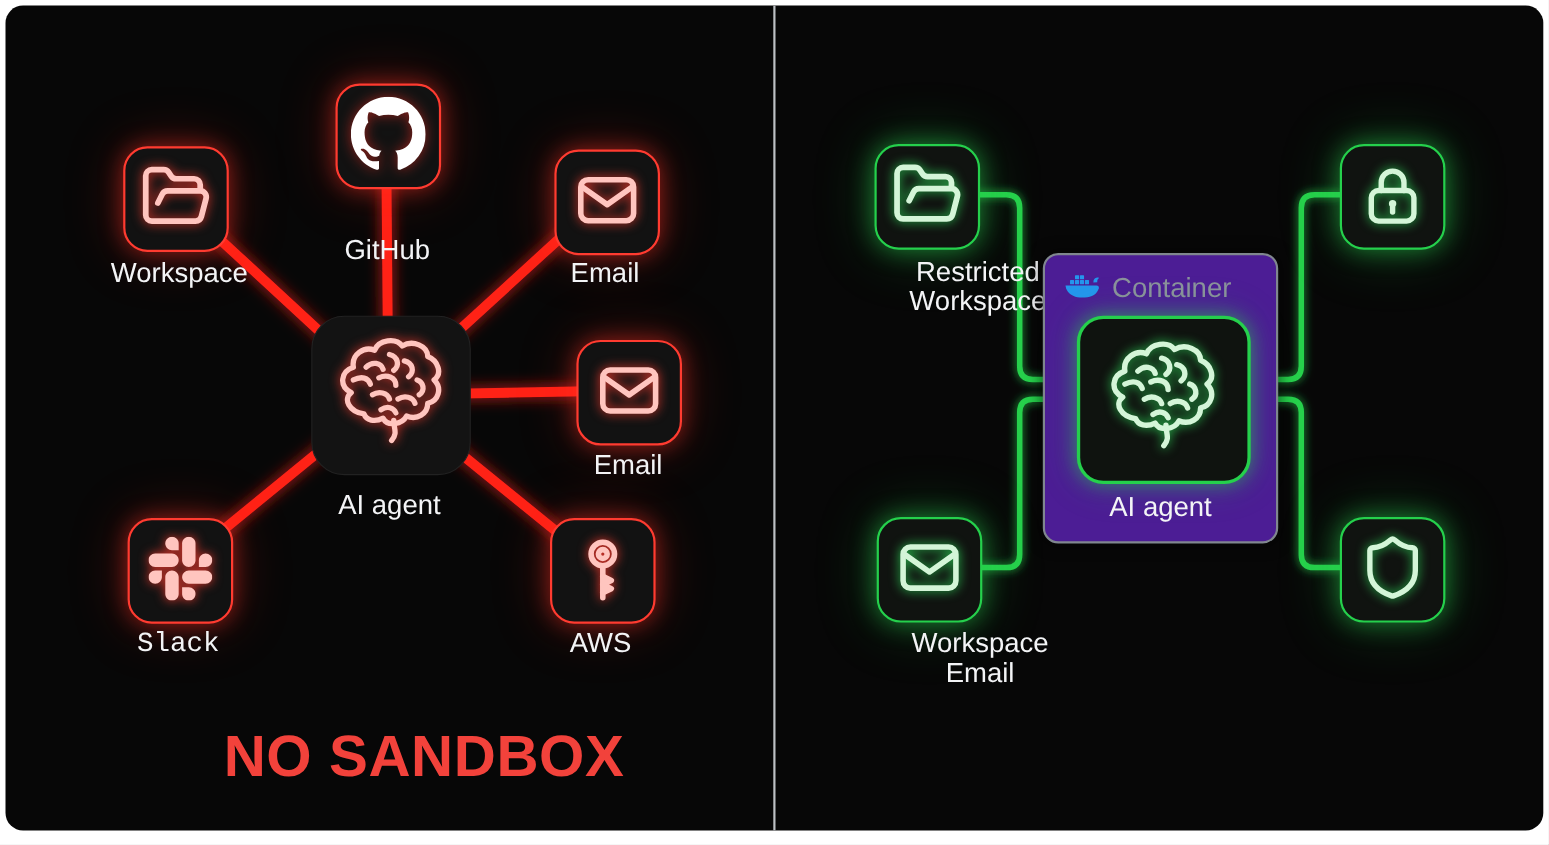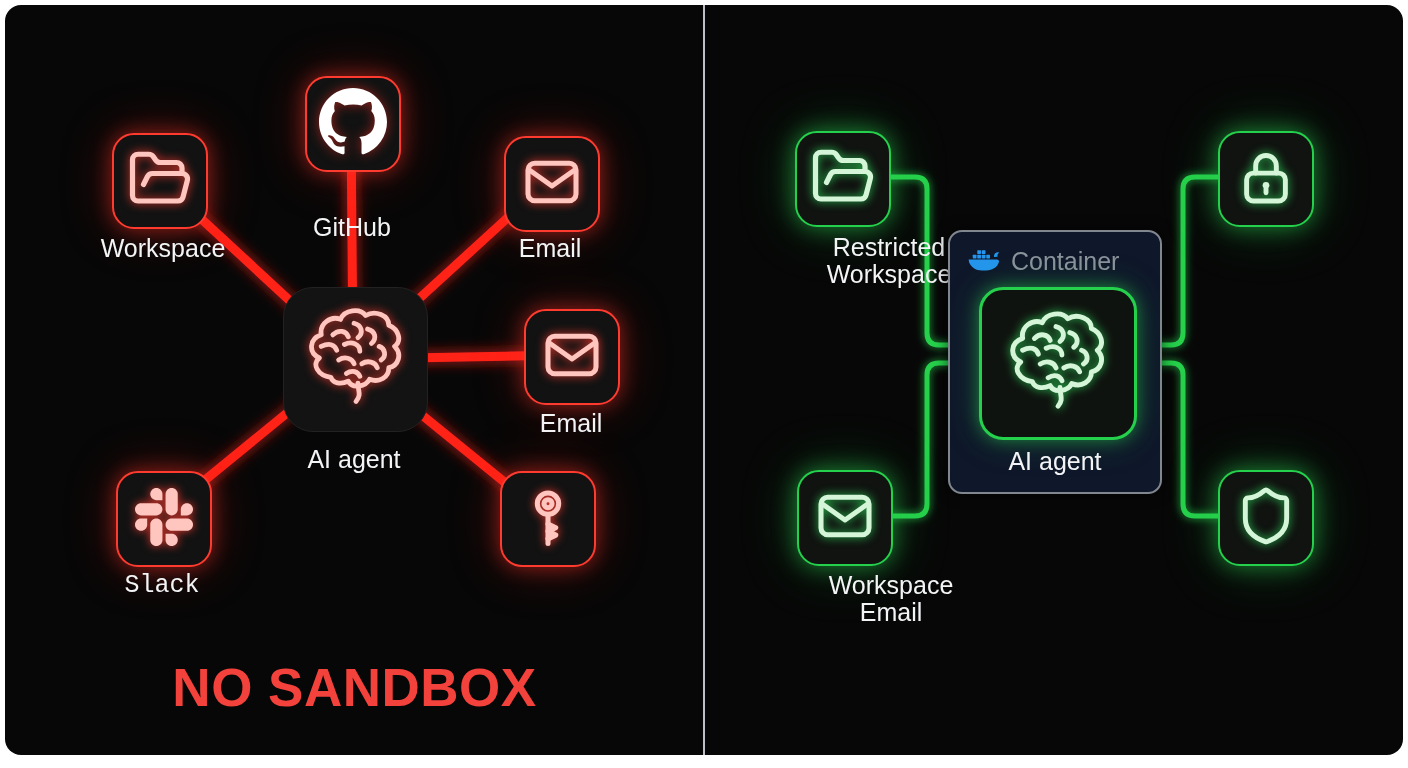--- a/index.html
+++ b/index.html
@@ -8,26 +8,26 @@
   svg.lines{position:absolute;left:0;top:0;}
   .node{position:absolute;width:92px;height:92px;border-radius:22px;background:#121212;display:flex;align-items:center;justify-content:center;}
   .node.red{border:2.5px solid var(--red);box-shadow:0 0 20px rgba(255,48,36,.5),0 0 52px rgba(255,48,36,.25);}
   .node.green{border:2.5px solid var(--green);box-shadow:0 0 22px rgba(40,210,78,.55),0 0 55px rgba(40,210,78,.28);background:#101310;}
   .node-label{position:absolute;width:190px;text-align:center;font-size:25px;line-height:27px;color:#f3f4f6;}
   .node-label.two{width:140px;margin-left:48px;}
   .ic-red{color:var(--redIcon);filter:drop-shadow(0 0 5px rgba(255,60,48,.9));}
   .ic-green{color:var(--greenIcon);filter:drop-shadow(0 0 5px rgba(46,220,90,.9));}
   .ic-white{color:#ffffff;filter:drop-shadow(0 0 6px rgba(255,48,36,.55));}
   #center-box{position:absolute;left:278px;top:282px;width:143px;height:143px;border-radius:30px;background:#131313;border:1px solid #222;display:flex;align-items:center;justify-content:center;}
-  #container-box{position:absolute;left:943px;top:225px;width:210px;height:260px;border-radius:14px;background:#0f172a;border:2px solid #80878f;box-shadow:0 0 14px rgba(0,0,0,.6);}
+  #container-box{position:absolute;left:943px;top:225px;width:210px;height:260px;border-radius:14px;background:#4c1d95;border:2px solid #80878f;box-shadow:0 0 14px rgba(0,0,0,.6);}
   #container-header{position:absolute;left:16px;top:14px;display:flex;align-items:center;gap:9px;}
   #container-label{font-size:25px;color:#8b929c;}
   #agent-box{position:absolute;left:29px;top:55px;width:152px;height:147px;border-radius:24px;background:#0f130f;border:3px solid var(--green);box-shadow:0 0 16px rgba(40,210,78,.5),0 0 36px rgba(40,210,78,.22);display:flex;align-items:center;justify-content:center;}
   #agent-label-right{position:absolute;left:0;top:215px;width:100%;text-align:center;font-size:25px;color:#f3f4f6;}
-  .title{position:absolute;top:652px;width:699px;text-align:center;font-size:53px;font-weight:bold;letter-spacing:.5px;}
+  .title{position:absolute;top:652px;width:699px;text-align:center;font-size:53px;font-weight:bold;letter-spacing:.5px;padding-left:31px;}
   #title-left{left:0;color:var(--titleRed);}
   #title-right{left:699px;color:var(--titleGreen);}
   .docker{color:var(--blue);}
 </style>
 </head>
 <body>
 
 <div id="canvas">
 
   <svg class="lines" width="1398" height="750" viewBox="0 0 1398 750">
@@ -117,20 +117,21 @@
   <div class="node red" style="left:495px;top:466px;">
     <span class="ic-red">
       <svg width="64" height="64" viewBox="0 0 24 24" fill="none" stroke="currentColor" stroke-width="1.9" stroke-linecap="round" stroke-linejoin="round">
           <circle cx="12" cy="7" r="4"></circle>
           <circle cx="12" cy="7" r="1.5"></circle>
           <path d="M12 11.1 V21.9"></path>
           <path d="M12 14.6 L14.9 16 12 17.4 14.9 18.8 12 20.2"></path>
         </svg>
     </span>
   </div>
+  <div class="node-label" style="left:446px;top:567px;">AWS</div>
 
   <div class="node red" style="left:111px;top:466px;">
     <span class="ic-red">
       <svg width="58" height="58" viewBox="0 0 122.8 122.8" fill="currentColor">
           <path d="M25.8 77.6c0 7.1-5.8 12.9-12.9 12.9S0 84.7 0 77.6s5.8-12.9 12.9-12.9h12.9v12.9z"></path>
           <path d="M32.3 77.6c0-7.1 5.8-12.9 12.9-12.9s12.9 5.8 12.9 12.9v32.3c0 7.1-5.8 12.9-12.9 12.9s-12.9-5.8-12.9-12.9V77.6z"></path>
           <path d="M45.2 25.8c-7.1 0-12.9-5.8-12.9-12.9S38.1 0 45.2 0s12.9 5.8 12.9 12.9v12.9H45.2z"></path>
           <path d="M45.2 32.3c7.1 0 12.9 5.8 12.9 12.9s-5.8 12.9-12.9 12.9H12.9C5.8 58.1 0 52.3 0 45.2s5.8-12.9 12.9-12.9h32.3z"></path>
           <path d="M97 45.2c0-7.1 5.8-12.9 12.9-12.9s12.9 5.8 12.9 12.9-5.8 12.9-12.9 12.9H97V45.2z"></path>
           <path d="M90.5 45.2c0 7.1-5.8 12.9-12.9 12.9s-12.9-5.8-12.9-12.9V12.9C64.7 5.8 70.5 0 77.6 0s12.9 5.8 12.9 12.9v32.3z"></path>

